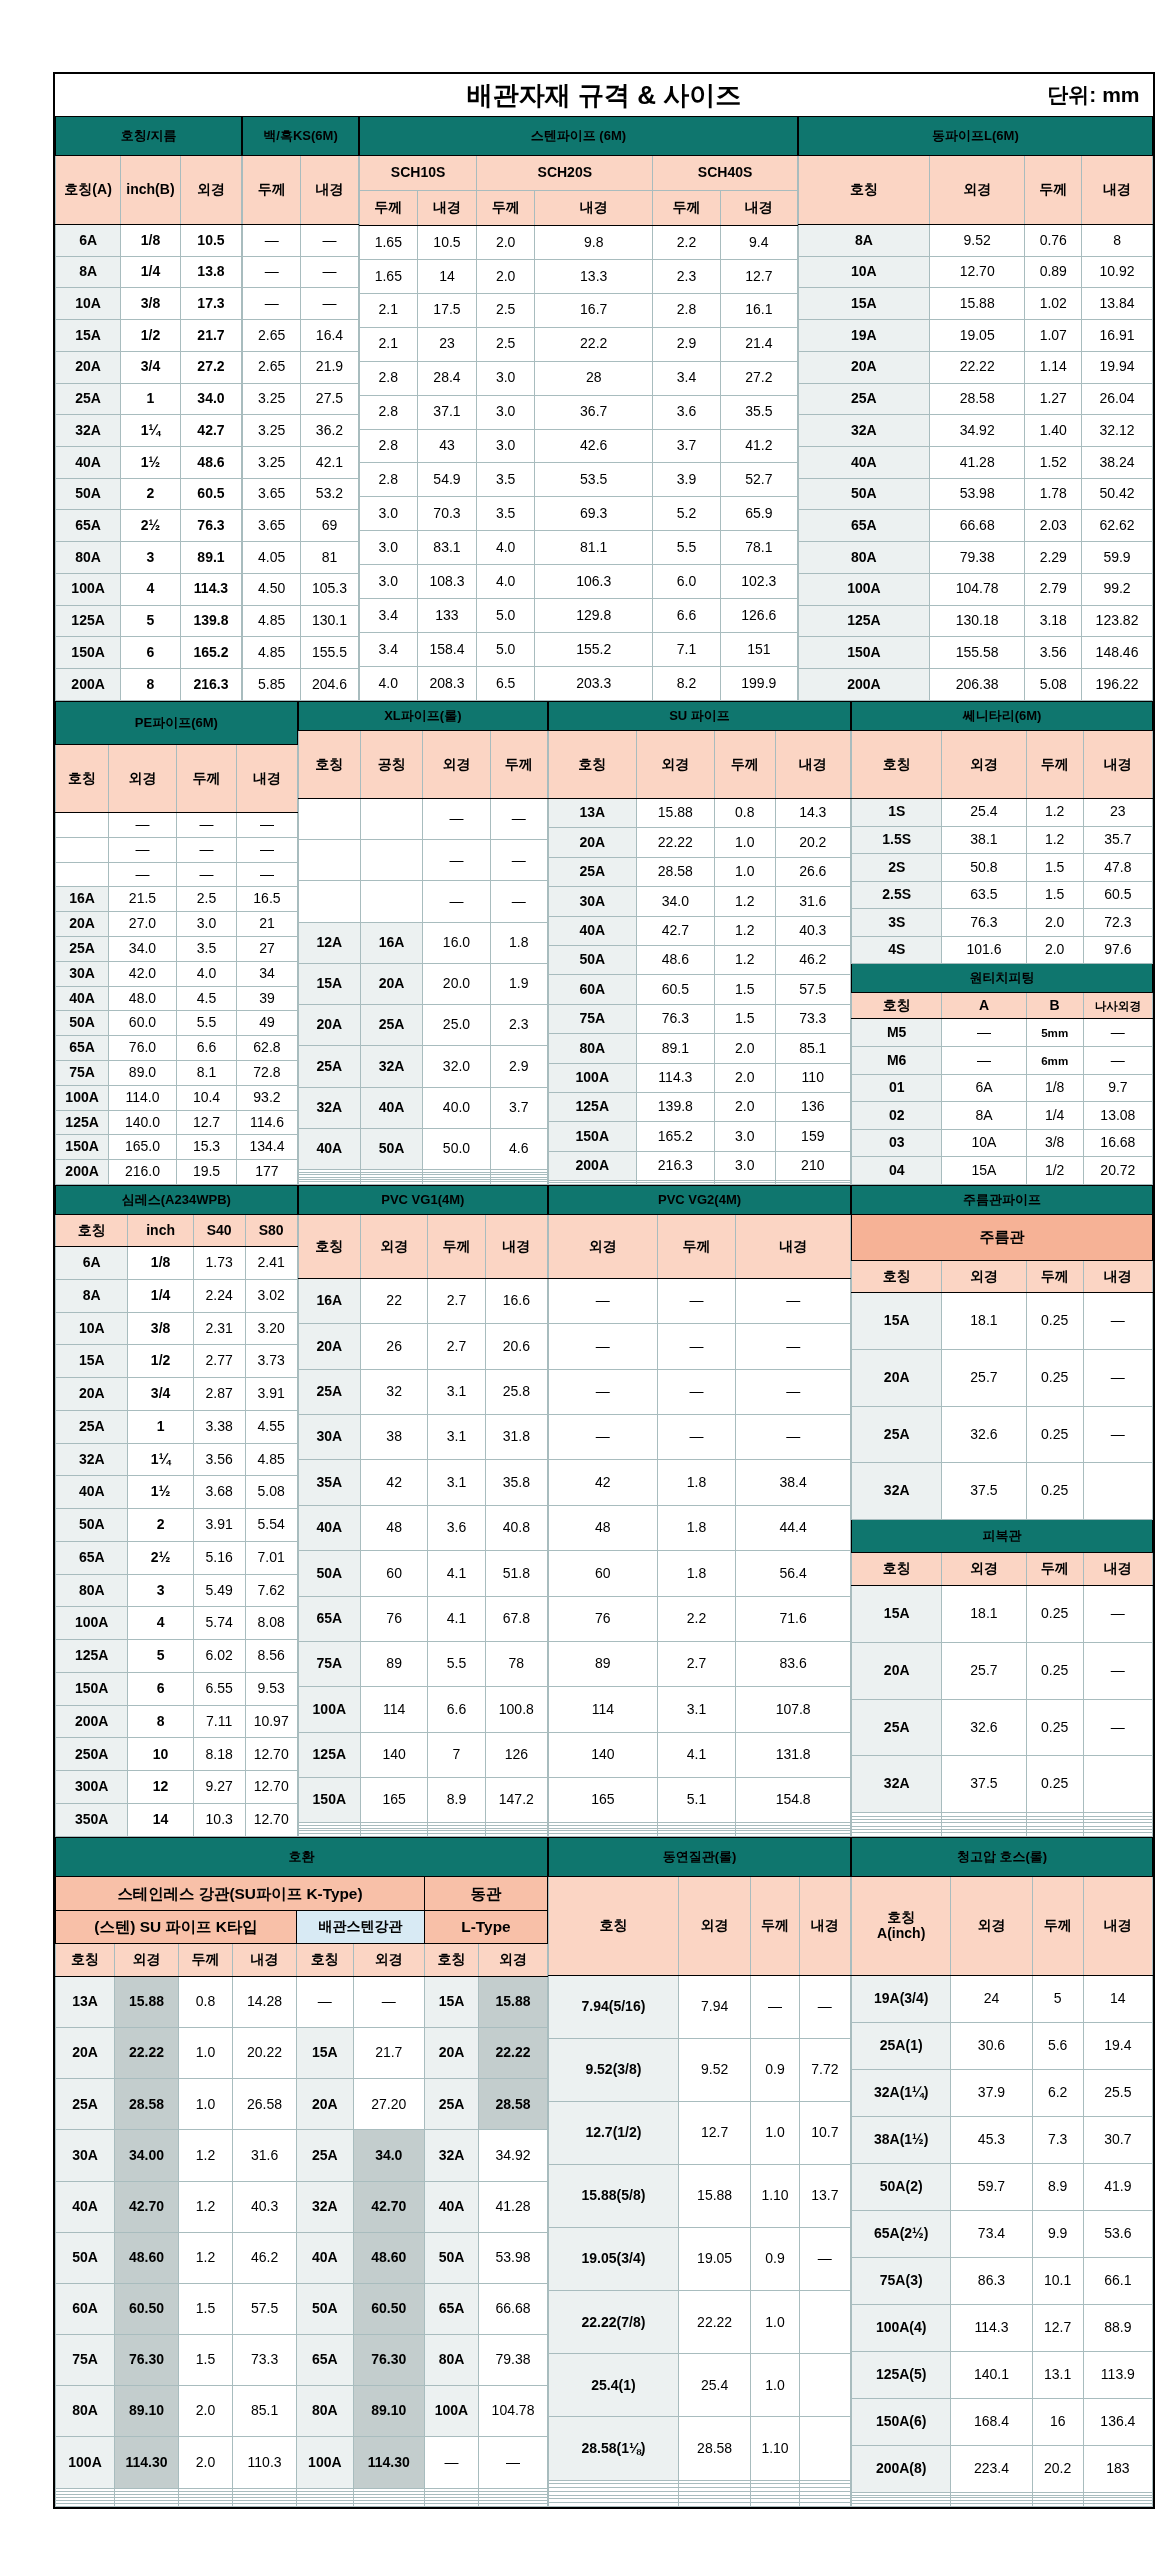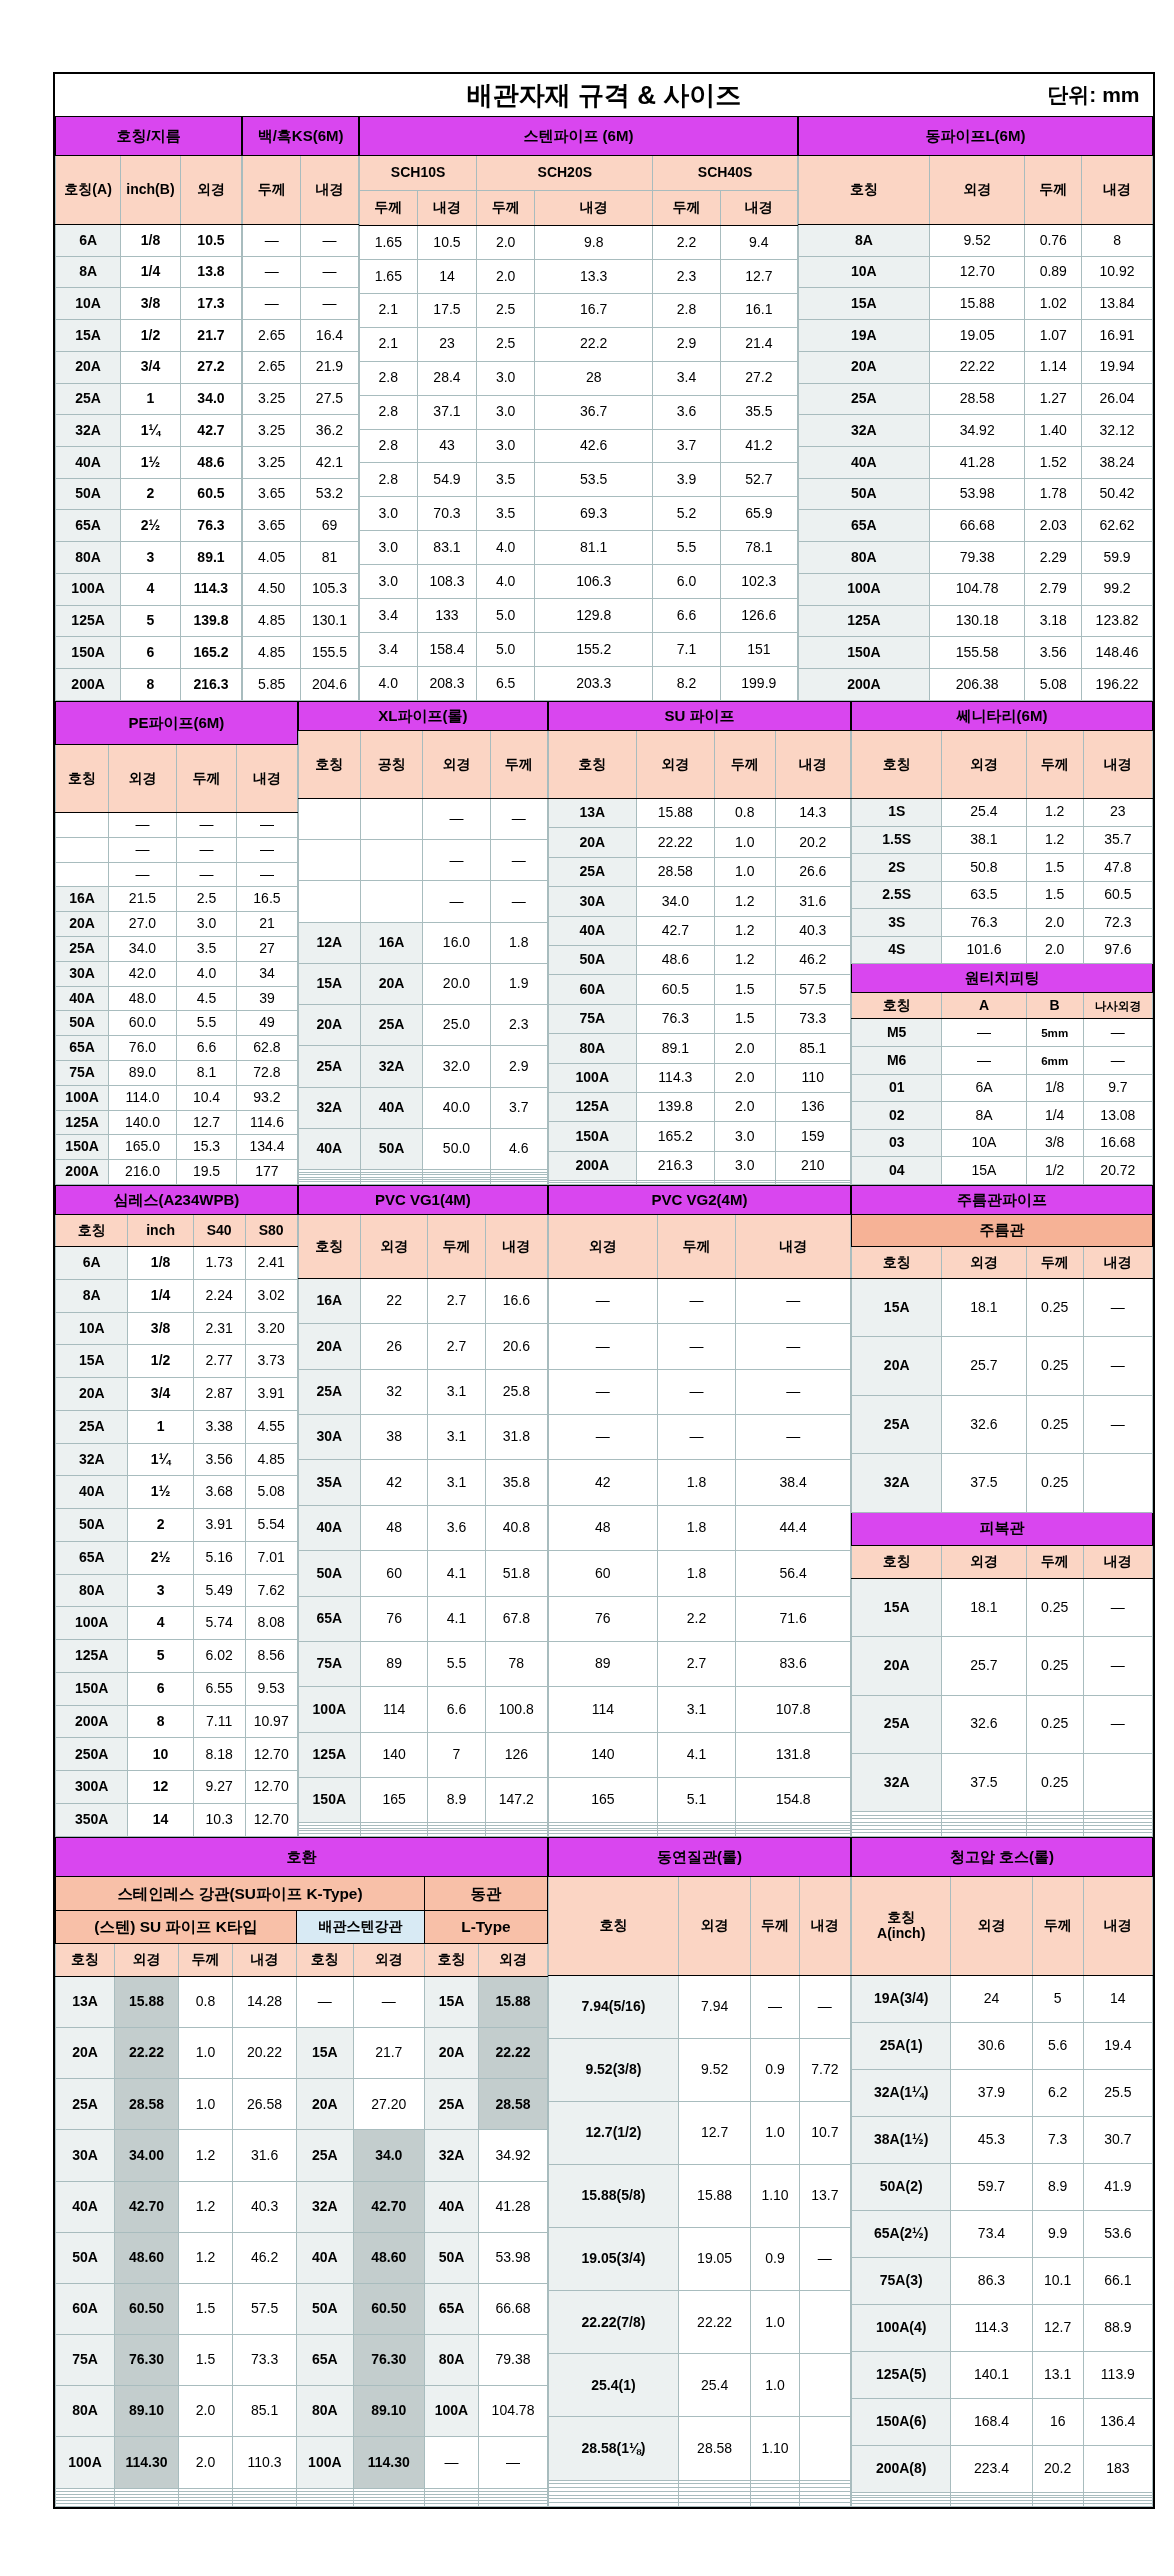--- a/index.html
+++ b/index.html
@@ -6,21 +6,21 @@
   body{width:1175px;min-height:2576px;position:relative;font-family:"Liberation Sans","DejaVu Sans",sans-serif;color:#000;}
   .sheet{position:absolute;left:53px;top:72px;width:1098px;border:2.9px solid #000;background:#fff;box-sizing:content-box;}
   .titlebar{position:relative;height:42px;background:#fff;}
   .title{position:absolute;left:0;right:0;top:0;bottom:0;text-align:center;font-weight:bold;font-size:26px;line-height:42px;}
   .unit{position:absolute;right:13.5px;top:0;bottom:0;font-weight:bold;font-size:21px;line-height:42px;}
   .band{display:flex;width:100%;align-items:stretch;}
   .grp{flex:0 0 auto;box-sizing:border-box;}
   table{border-collapse:collapse;table-layout:fixed;width:100%;height:100%;border:1.9px solid #000;}
   td{border:1px solid #a8bcbe;text-align:center;vertical-align:middle;padding:0 1px;font-size:14px;line-height:1.12;overflow:hidden;white-space:pre-line;}
   thead tr:last-child td{border-bottom:1.9px solid #000;}
-  .sec{background:#d946ef;font-weight:bold;font-size:15px;border:1.9px solid #000;}
+  .sec{background:#0f766e;font-weight:bold;font-size:13px;border:1.9px solid #000;}
   .subh{background:#f8c0a8;font-weight:bold;font-size:15.4px;border:1.9px solid #000;}
   .subh2{background:#f6b296;font-weight:bold;font-size:15px;border:1.9px solid #000;}
   .blueh{background:#d8eaf4;font-weight:bold;font-size:14px;border:1.9px solid #000;}
   .colh{background:#fbd5c4;font-weight:bold;}
   .hb{border-bottom:1.9px solid #000 !important;}
   .lbl{background:#ecf1f1;font-weight:bold;}
   .b{font-weight:bold;}
   .hl{background:#c3cdcd;font-weight:bold;}
   .bl{border-left:1.9px solid #000 !important;}
   .smallb{font-size:11.6px;font-weight:bold;}
@@ -1284,21 +1284,21 @@
               <col style="width: 28%;">
               <col style="width: 19%;">
               <col style="width: 23%;">
             </colgroup>
             <thead>
               <tr style="height: 29px;">
                 <td class="sec" colspan="4">주름관파이프</td>
               </tr>
             </thead>
             <tbody>
-              <tr style="height: 32px;">
+              <tr style="height: 46px;">
                 <td class="subh2" colspan="4">주름관</td>
               </tr>
               <tr style="height: 32px;">
                 <td class="colh hb">호칭</td>
                 <td class="colh hb">외경</td>
                 <td class="colh hb">두께</td>
                 <td class="colh hb">내경</td>
               </tr>
               <tr>
                 <td class="lbl">15A</td>

